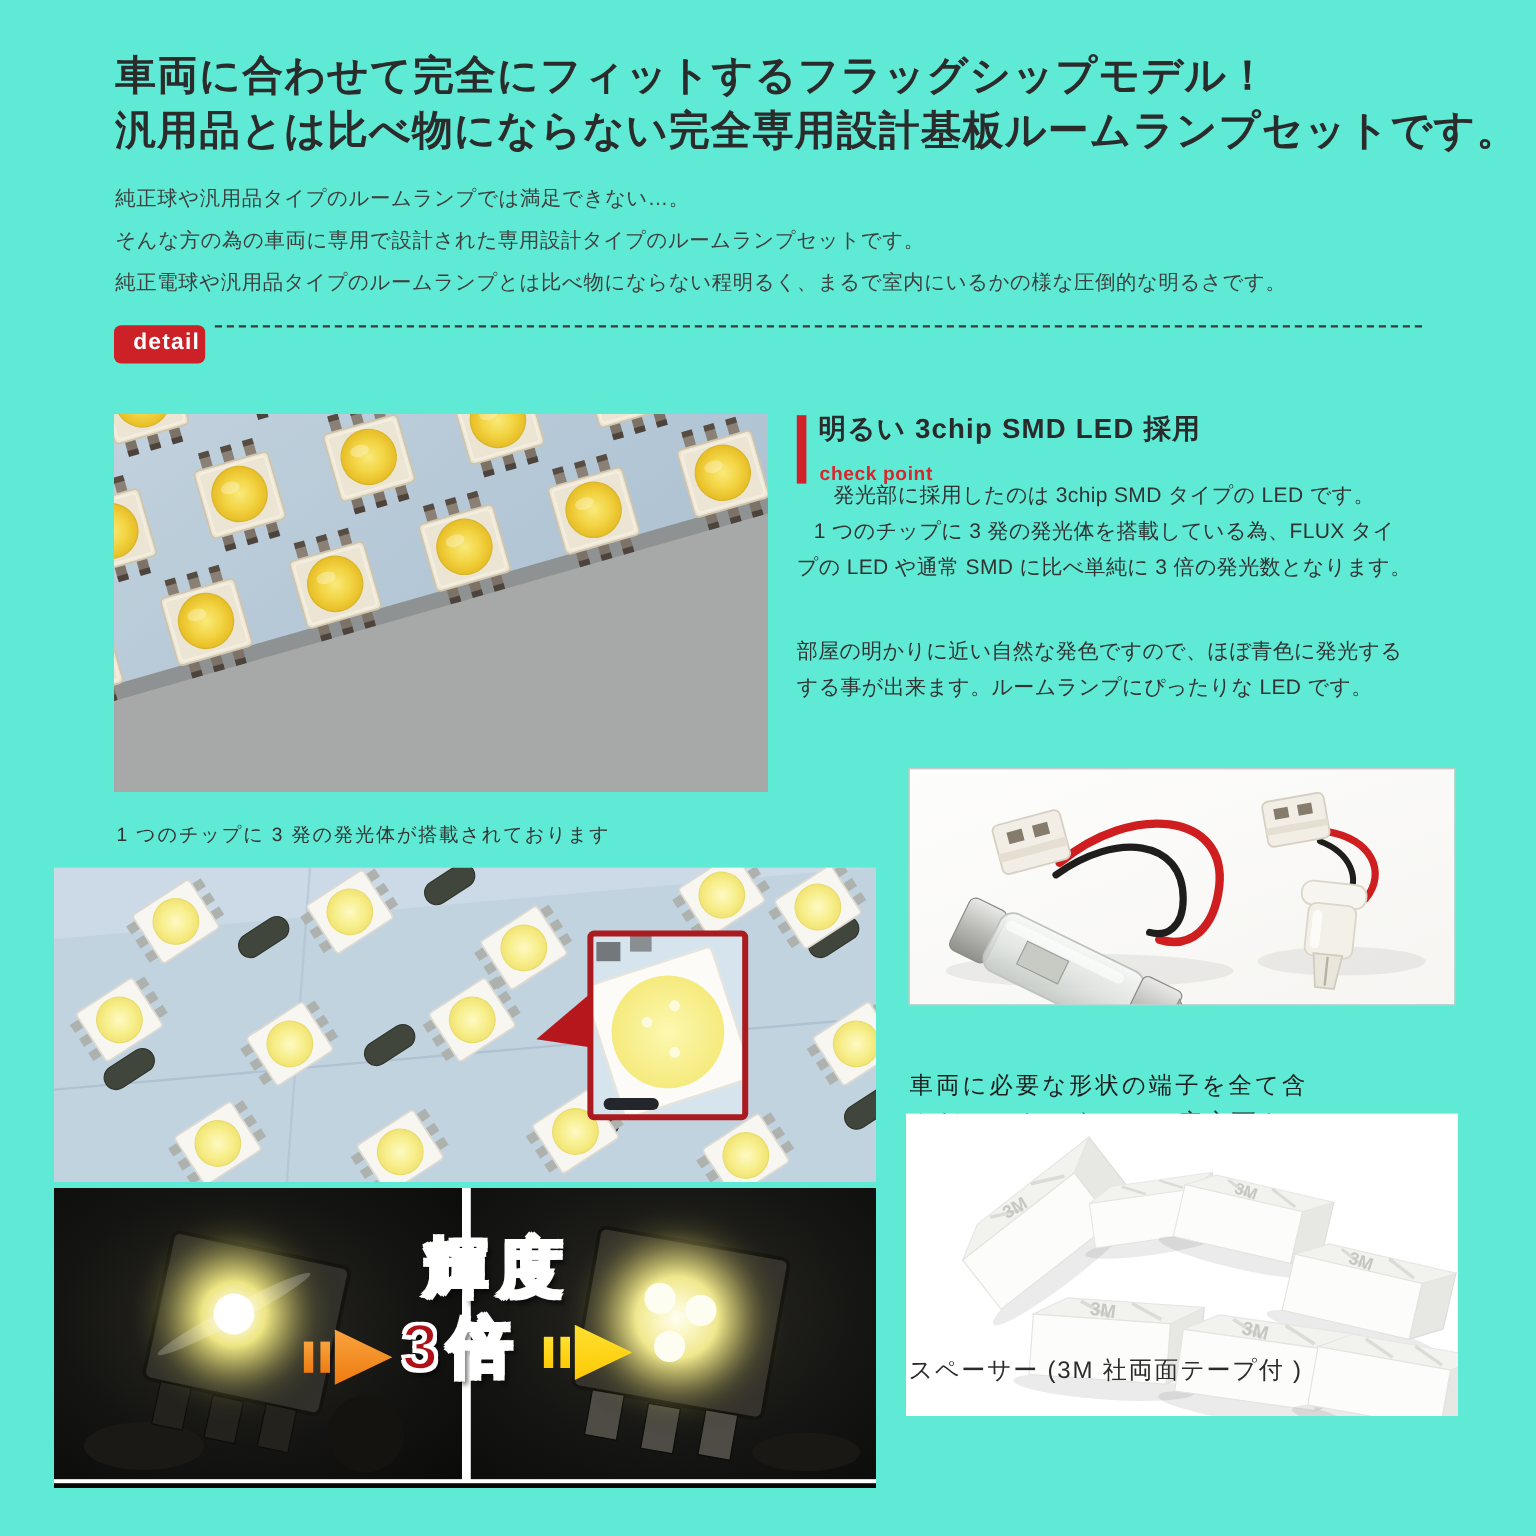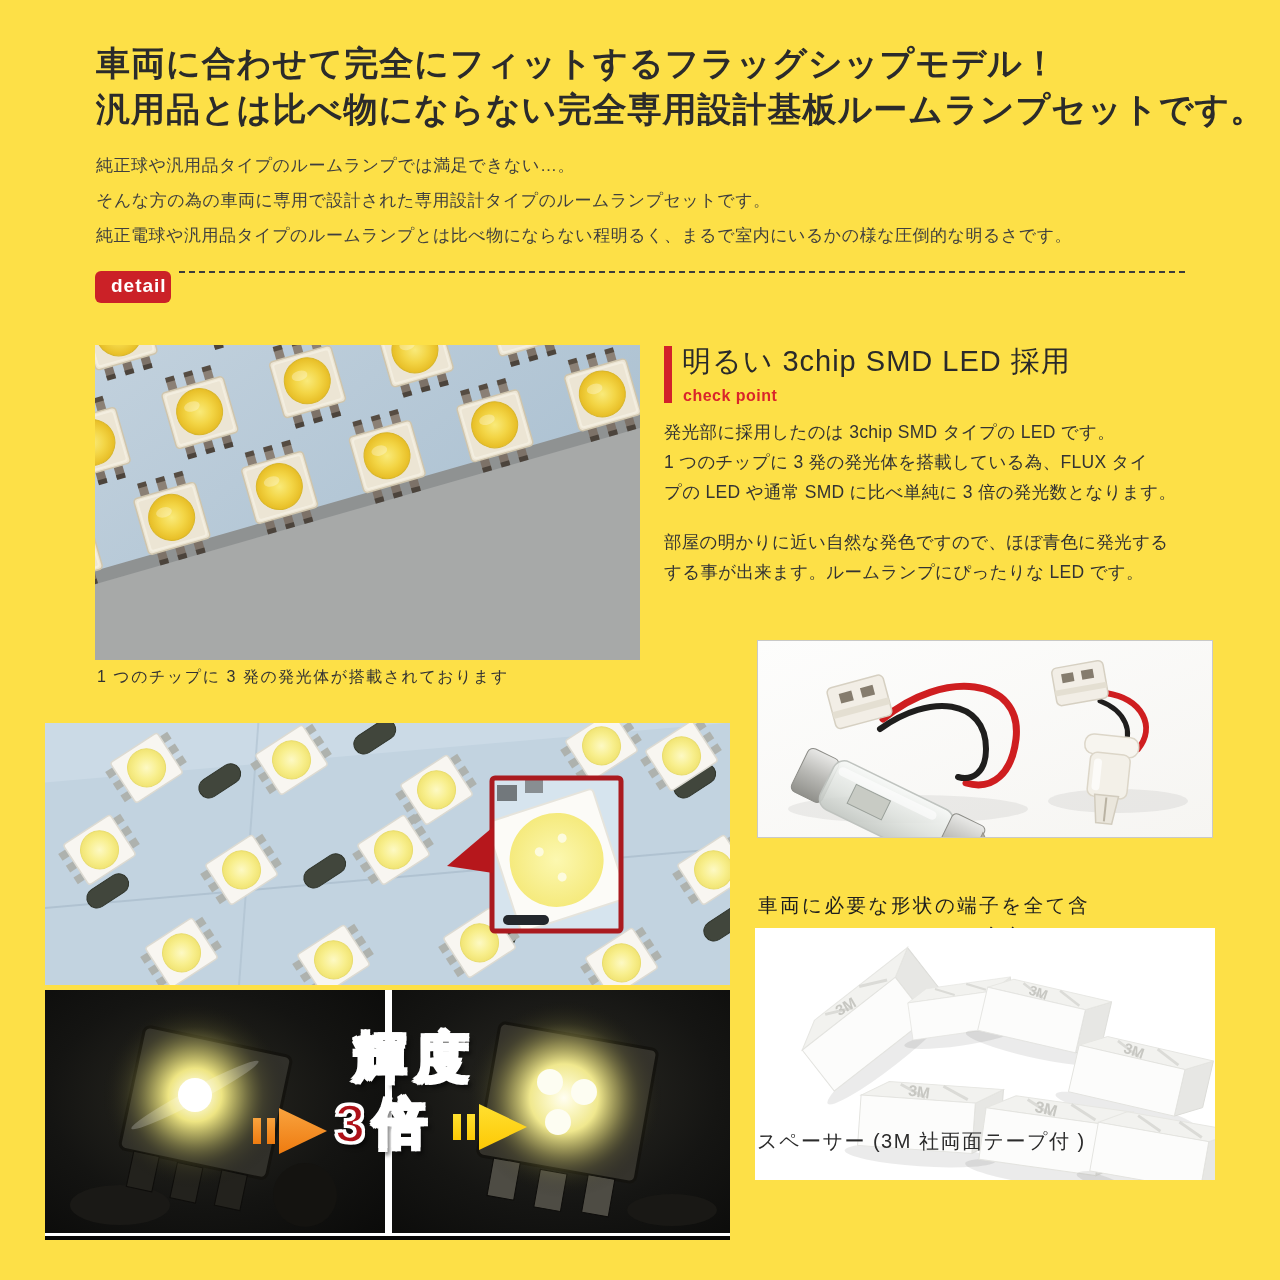--- a/index.html
+++ b/index.html
@@ -1,51 +1,51 @@
 <!DOCTYPE html>
 <html><head>
 <meta charset="utf-8">
 <style>
   html,body{margin:0;padding:0;background:#ffffff;}
   #page{
-    position:relative;width:1280px;height:1280px;background:#fde047;overflow:hidden;
+    position:relative;width:1280px;height:1280px;background:#5eead4;overflow:hidden;
     font-family:"Liberation Sans","DejaVu Sans",sans-serif;color:#333;
   }
   .abs{position:absolute;}
   
   .headline{left:96px;top:40px;font-size:34px;font-weight:800;color:#2b2b2b;
     line-height:46px;letter-spacing:1px;white-space:nowrap;}
   .intro{left:96px;top:148px;font-size:17px;color:#3f3f3f;line-height:35px;
     letter-spacing:0.5px;white-space:nowrap;}
   .detail-dash{left:179px;top:271px;width:1006px;height:0;border-top:2px dashed #3b3b3b;}
   .detail-badge{left:95px;top:271px;background:#cb2127;color:#ffffff;font-size:19px;
     font-weight:700;padding:4px 4px 6px 16px;border-radius:6px;letter-spacing:1px;}
   
   .photoA{left:95px;top:345px;width:545px;height:315px;overflow:hidden;
     background:linear-gradient(110deg,#e9ebed 0%,#f7f8f8 45%,#eef0f1 100%);}
-  .captionA{left:97px;top:667px;font-size:16px;color:#333;letter-spacing:1.5px;white-space:nowrap;}
+  .captionA{left:97px;top:686px;font-size:16px;color:#333;letter-spacing:1.5px;white-space:nowrap;}
   .photoB{left:45px;top:723px;width:685px;height:262px;overflow:hidden;background:#cdbda2;}
   .photoC{left:45px;top:990px;width:685px;height:250px;background:#ffffff;}
   .cmp-panel{position:absolute;top:0;height:243px;overflow:hidden;}
   .cmp-left{left:0;width:340px;}
   .cmp-right{left:347px;width:338px;}
   .cmp-bottom-line{position:absolute;left:0;top:246px;width:685px;height:4px;background:#070707;}
   .cmp-label{position:absolute;font-weight:900;font-size:54px;line-height:1;color:#ae1118;
     letter-spacing:8px;-webkit-text-stroke:2.5px #ffffff;
     text-shadow:2px 2px 0 #fff,-2px -2px 0 #fff,2px -2px 0 #fff,-2px 2px 0 #fff,4px 5px 4px rgba(0,0,0,.6);}
   .cmp-label-top{left:282px;top:40px;margin-left:26px;}
   .cmp-label-bottom{left:290px;top:106px;}
   .cmp-arrow{position:absolute;}
   
   .feature-bar{left:664px;top:346px;width:8px;height:57px;background:#d2212a;}
-  .feature-title{left:682px;top:342px;font-size:29px;font-weight:400;color:#2a2a2a;
+  .feature-title{left:682px;top:342px;font-size:23px;font-weight:700;color:#2a2a2a;
     letter-spacing:1px;white-space:nowrap;}
   .feature-sub{left:683px;top:387px;font-size:16px;font-weight:700;color:#d9252b;letter-spacing:0.5px;}
   .feature-para{font-size:17.5px;color:#333;line-height:30px;letter-spacing:0.3px;white-space:nowrap;}
-  .para1{left:664px;top:417px;}
+  .para1{left:664px;top:397px;text-align:center;}
   .para2{left:664px;top:527px;}
   .photoD{left:757px;top:640px;width:456px;height:198px;box-sizing:border-box;
     border:1px solid #c9c9c7;background:linear-gradient(160deg,#fdfdfc 0%,#f6f5f2 100%);overflow:hidden;}
   .noteD{left:758px;top:845px;font-size:19.5px;color:#1e1e1e;line-height:31px;
     letter-spacing:2.5px;white-space:nowrap;margin-top:45px;}
   .photoE{left:755px;top:928px;width:460px;height:252px;background:#ffffff;overflow:hidden;}
   .captionE{left:757px;top:1128px;width:456px;text-align:left;font-size:20px;
     color:#2b2b2b;letter-spacing:1.5px;white-space:nowrap;}
 </style>
 </head>

